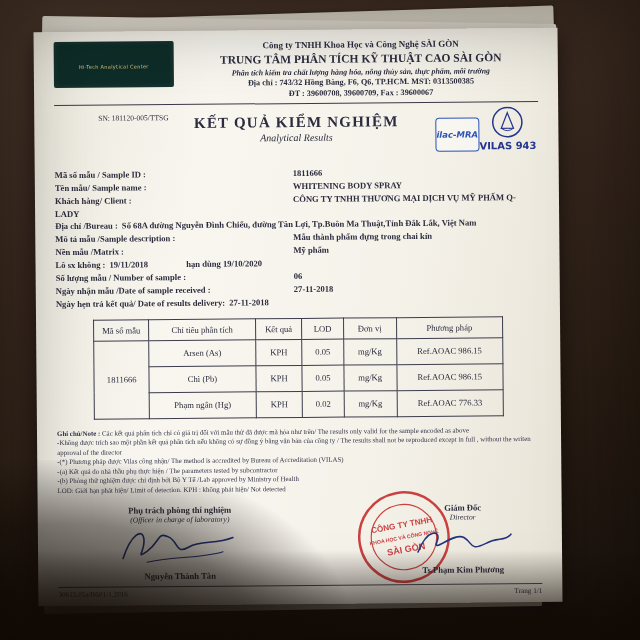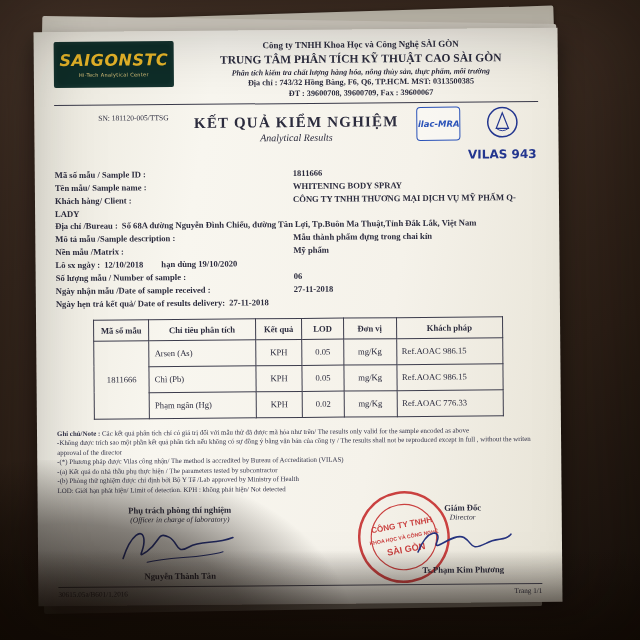--- a/index.html
+++ b/index.html
@@ -28,39 +28,39 @@
   .co2{font-size:11.5px;font-weight:bold;margin-top:1px;}
   .co3{font-size:7.8px;font-weight:bold;font-style:italic;margin-top:1px;}
   .co4{font-size:8.2px;font-weight:bold;margin-top:1px;}
   .co5{font-size:8.2px;font-weight:bold;}
   .hr{border-bottom:1.6px solid #3a3a4a;margin-top:4px;}
 
   .title-row{position:relative;height:56px;margin-top:2px;}
   .sn{position:absolute;left:44px;top:6px;font-size:7.5px;}
   .doc-title{text-align:center;font-size:15px;font-weight:bold;letter-spacing:1.2px;padding-top:8px;}
   .doc-sub{text-align:center;font-size:10px;font-style:italic;margin-top:1px;}
-  .logos{position:absolute;right:2px;top:2px;display:flex;gap:7px;align-items:flex-start;}
+  .logos{position:absolute;right:2px;top:2px;display:flex;align-items:flex-end;}
   .ilac{width:42px;height:32px;border:1.5px solid #2a52b8;border-radius:4px;color:#2a52b8;
     font-family:"DejaVu Sans",sans-serif;font-weight:bold;font-style:italic;font-size:8.5px;
     display:flex;align-items:center;justify-content:center;background:rgba(255,255,255,.4);}
   .vilas{display:flex;flex-direction:column;align-items:center;}
-  .vilas-caption{font-size:12px;font-weight:bold;color:#23368f;font-family:"DejaVu Sans",sans-serif;margin-top:9px;}
+  .vilas-caption{font-size:10px;font-weight:bold;color:#23368f;font-family:"DejaVu Sans",sans-serif;margin-top:2px;}
 
   .fields{margin-top:5px;font-size:8.6px;line-height:1.5;}
   .lbl{font-weight:bold;display:inline-block;width:238px;vertical-align:top;}
   .frow.inline .lbl{display:inline;width:auto;margin-right:4px;}
   .val{font-weight:bold;}
-  .extra{font-weight:bold;margin-left:18px;}
+  .extra{font-weight:bold;margin-left:38px;}
 
   table.result-table{border-collapse:collapse;margin:9px auto 0;width:410px;font-size:8.6px;}
   .result-table th,.result-table td{border:1px solid #3c3c4c;}
-  .result-table th{font-weight:bold;text-align:center;padding:5px 2px;}
+  .result-table th{font-weight:normal;text-align:center;padding:5px 2px;}
   .result-table td{padding:3px 5px;height:19px;}
   .result-table td.c{text-align:center;}
-  .result-table td.l{text-align:left;}
+  .result-table td.l{text-align:center;}
 
   .notes{margin-top:9px;font-size:6.9px;line-height:1.38;color:#34344a;}
   .note-title{font-weight:bold;}
 
   .sig-section{position:relative;margin-top:11px;height:94px;}
   .sig-block{position:absolute;text-align:center;}
   .sig-left{left:32px;width:180px;}
   .sig-right{right:4px;width:150px;}
   .sig-title{font-size:8.6px;font-weight:bold;}
   .sig-sub{font-size:7.6px;font-style:italic;}
@@ -81,21 +81,20 @@
 
 <div class="photo">
   <div class="sheet sheet-1"></div>
   <div class="sheet sheet-2"></div>
   <div class="sheet sheet-3"></div>
 
   <div class="paper">
 
     <div class="header">
       <div class="logo-box">
-        <div class="logo-title">SAIGONSTC</div>
         <div class="logo-sub">Hi-Tech Analytical Center</div>
       </div>
       <div class="company">
         <div class="co1">Công ty TNHH Khoa Học và Công Nghệ  SÀI GÒN</div>
         <div class="co2">TRUNG TÂM PHÂN TÍCH KỸ THUẬT CAO SÀI GÒN</div>
         <div class="co3">Phân tích kiểm tra chất lượng hàng hóa, nông thủy sản, thực phẩm, môi trường</div>
         <div class="co4">Địa chỉ : 743/32 Hồng Bàng, F6, Q6, TP.HCM. MST: 0313500385</div>
         <div class="co5">ĐT : 39600708, 39600709, Fax : 39600067</div>
       </div>
     </div>
@@ -131,42 +130,42 @@
       <div class="frow inline">
         <span class="lbl">Địa chỉ /Bureau :</span><span class="val">Số 68A đường Nguyễn Đình Chiểu, đường Tân Lợi, Tp.Buôn Ma Thuật,Tỉnh Đắk Lắk, Việt Nam</span>
       </div>
       <div class="frow">
         <span class="lbl">Mô tả mẫu /Sample description :</span><span class="val">Mẫu thành phẩm đựng trong chai kín</span>
       </div>
       <div class="frow">
         <span class="lbl">Nền mẫu /Matrix :</span><span class="val">Mỹ phẩm</span>
       </div>
       <div class="frow inline">
-        <span class="lbl">Lô sx ngày :</span><span class="val">12/10/2018</span><span class="extra">hạn dùng 19/10/2020</span>
+        <span class="lbl">Lô sx không :</span><span class="val">19/11/2018</span><span class="extra">hạn dùng 19/10/2020</span>
       </div>
       <div class="frow">
         <span class="lbl">Số lượng mẫu / Number of sample :</span><span class="val">06</span>
       </div>
       <div class="frow">
         <span class="lbl">Ngày nhận mẫu /Date of sample received :</span><span class="val">27-11-2018</span>
       </div>
       <div class="frow inline">
         <span class="lbl">Ngày hẹn trả kết quả/ Date of results delivery:</span><span class="val">27-11-2018</span>
       </div>
     </div>
 
     <table class="result-table">
       <thead>
         <tr>
           <th style="width:52px">Mã số mẫu</th>
           <th style="width:110px">Chỉ tiêu phân tích</th>
           <th style="width:44px">Kết quả</th>
           <th style="width:38px">LOD</th>
           <th style="width:50px">Đơn vị</th>
-          <th style="width:108px">Khách pháp</th>
+          <th style="width:108px">Phương pháp</th>
         </tr>
       </thead>
       <tbody>
         <tr>
           <td class="c" rowspan="3">1811666</td>
           <td class="l">Arsen (As)</td>
           <td class="c">KPH</td>
           <td class="c">0.05</td>
           <td class="c">mg/Kg</td>
           <td class="l">Ref.AOAC 986.15</td>

